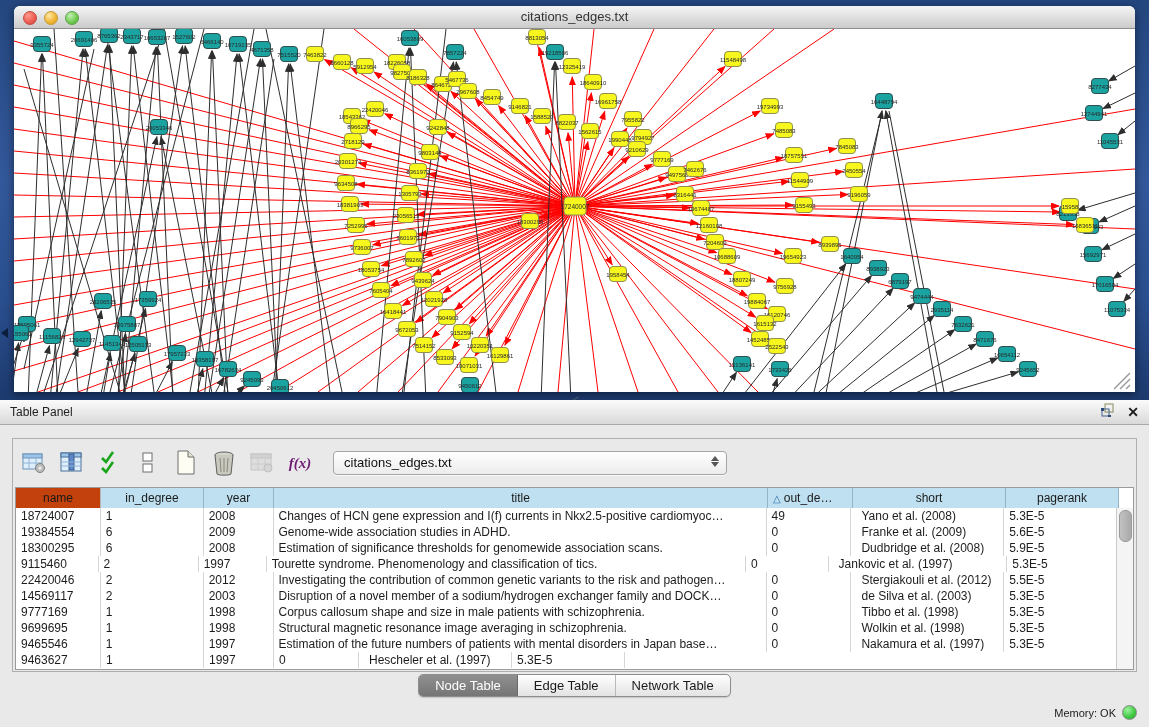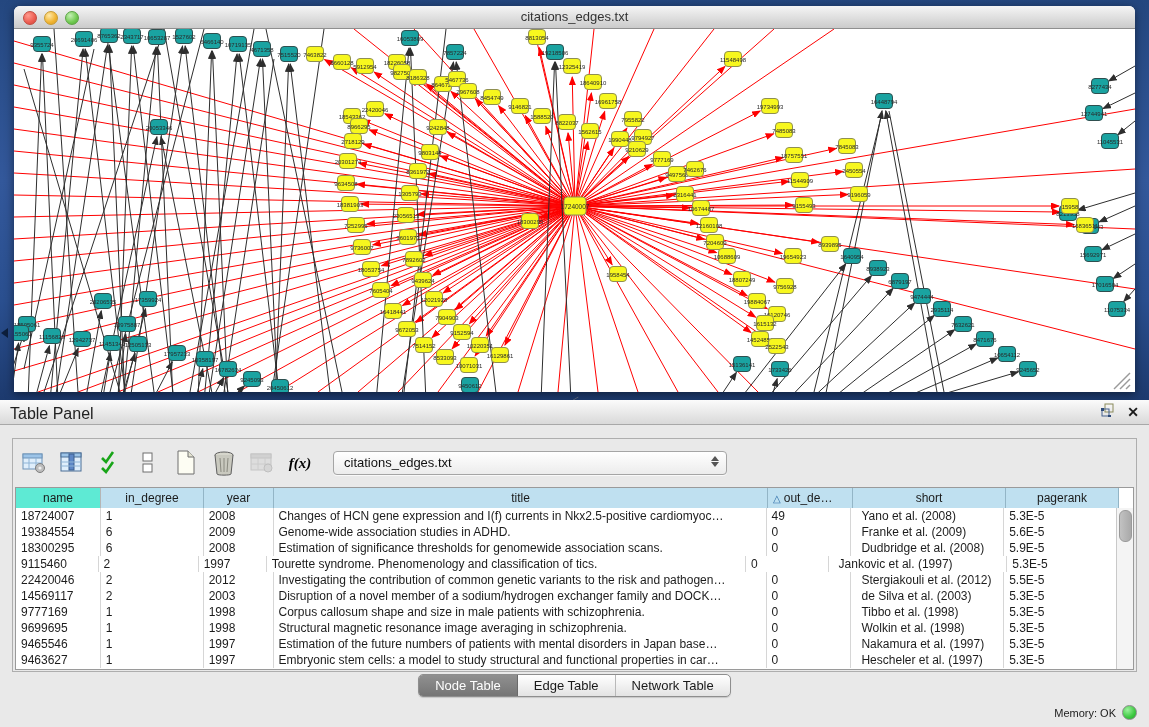--- a/index.html
+++ b/index.html
@@ -20,43 +20,43 @@
   .light.green{background:radial-gradient(circle at 35% 30%,#c4f0b4,#6fc94f 60%,#54a93c);border:1px solid #5ba344;}
   .win-title{position:absolute;left:0;right:0;top:3px;text-align:center;font-size:13px;color:#333;}
   .canvas{position:absolute;left:0;top:23px;width:1121px;height:363px;background:#fff;overflow:hidden;}
   .canvas svg{position:absolute;left:0;top:0;}
   
   .table-panel{position:absolute;left:0;top:400px;width:1149px;height:327px;background:#e9e9e9;}
   .divider-handle{position:absolute;left:566px;top:-5px;width:16px;height:10px;color:#777;font-size:10px;
     line-height:10px;text-align:center;transform:rotate(18deg);}
   .panel-header{position:absolute;left:0;top:0;width:100%;height:24px;
     background:linear-gradient(#fbfbfb,#d9d9d9);border-bottom:1px solid #a8a8a8;}
-  .panel-title{position:absolute;left:10px;top:5px;font-size:16px;color:#222;}
+  .panel-title{position:absolute;left:10px;top:5px;font-size:12px;color:#222;}
   .header-icons{position:absolute;right:10px;top:3px;display:flex;gap:12px;align-items:center;}
   .close-x{font-size:14px;font-weight:bold;color:#1a1a1a;line-height:16px;}
   .table-container{position:absolute;left:12px;top:38px;width:1125px;height:234px;
     border:1px solid #aeaeae;background:#e9e9e9;box-sizing:border-box;}
   
   .toolbar{position:absolute;left:8px;top:6px;height:36px;display:flex;align-items:center;gap:12px;}
   .tb-icon{width:26px;height:26px;display:flex;align-items:center;justify-content:center;}
   .tb-icon.disabled{opacity:.45;filter:grayscale(1);}
-  .fx{font-family:"Liberation Serif",serif;font-style:italic;font-weight:bold;font-size:15px;color:#000000;}
+  .fx{font-family:"Liberation Serif",serif;font-style:italic;font-weight:bold;font-size:15px;color:#701a75;}
   .select{position:relative;width:392px;height:22px;margin-left:8px;border:1px solid #a5a5a5;border-radius:4px;
     background:linear-gradient(#ffffff,#ececec);box-shadow:0 1px 0 rgba(255,255,255,.7);}
   .select .val{position:absolute;left:10px;top:3px;font-size:13px;color:#111;}
   .select .arrows{position:absolute;right:7px;top:4px;display:flex;flex-direction:column;gap:1px;}
   .select .arrows i{width:0;height:0;border-left:4px solid transparent;border-right:4px solid transparent;}
   .select .arrows i.up{border-bottom:5px solid #555;}
   .select .arrows i.dn{border-top:5px solid #555;}
   
   .grid{position:absolute;left:2px;top:48px;width:1119px;height:183px;background:#fff;border:1px solid #9a9a9a;box-sizing:border-box;}
   .grid-header{display:flex;height:20px;border-bottom:1px solid #555;}
   .hcell{box-sizing:border-box;height:20px;line-height:20px;font-size:12px;color:#1a1a1a;text-align:center;
     background:#bfe0f0;border-right:1px solid #93b5c6;overflow:hidden;white-space:nowrap;}
-  .hcell.first{background:#5eead4;border-right:1px solid #b5b5b5;}
+  .hcell.first{background:#c2410c;border-right:1px solid #b5b5b5;}
   .hcell.sorted{text-align:left;padding-left:5px;}
   .sort-tri{color:#2f6ea8;font-size:10px;margin-right:3px;}
   .grid-rows{position:absolute;left:0;top:20px;right:16px;bottom:0;background:#fff;overflow:hidden;}
   .trow{display:flex;height:16px;line-height:16px;}
   .tcell{box-sizing:border-box;font-size:12px;color:#1c1c1c;border-right:1px solid #d6d6d6;
     overflow:hidden;white-space:nowrap;padding-left:5px;}
   .vscroll{position:absolute;right:0;top:20px;bottom:0;width:16px;background:#f4f4f4;border-left:1px solid #c9c9c9;}
   .vthumb{position:absolute;left:2px;top:2px;width:11px;height:30px;border-radius:6px;
     background:linear-gradient(90deg,#c2c2c2,#a9a9a9);border:1px solid #9a9a9a;}
   
@@ -1021,21 +1021,20 @@
               <div class="tcell" style="width: 70px;">1997</div>
               <div class="tcell" style="width: 494px;">Estimation of the future numbers of patients with mental disorders in Japan base…</div>
               <div class="tcell" style="width: 85px;">0</div>
               <div class="tcell" style="width: 153px; padding-left: 10px;">Nakamura et al. (1997)</div>
               <div class="tcell" style="width: 113px;">5.3E-5</div>
             </div>
             <div class="trow">
               <div class="tcell" style="width: 85px;">9463627</div>
               <div class="tcell" style="width: 103px;">1</div>
               <div class="tcell" style="width: 70px;">1997</div>
-              <div class="tcell" style="width: 494px;">Embryonic stem cells: a model to study structural and functional properties in car…</div>
               <div class="tcell" style="width: 85px;">0</div>
               <div class="tcell" style="width: 153px; padding-left: 10px;">Hescheler et al. (1997)</div>
               <div class="tcell" style="width: 113px;">5.3E-5</div>
             </div>
           </div>
         <div class="vscroll">
           <div class="vthumb"></div>
         </div>
       </div>
     </div>

